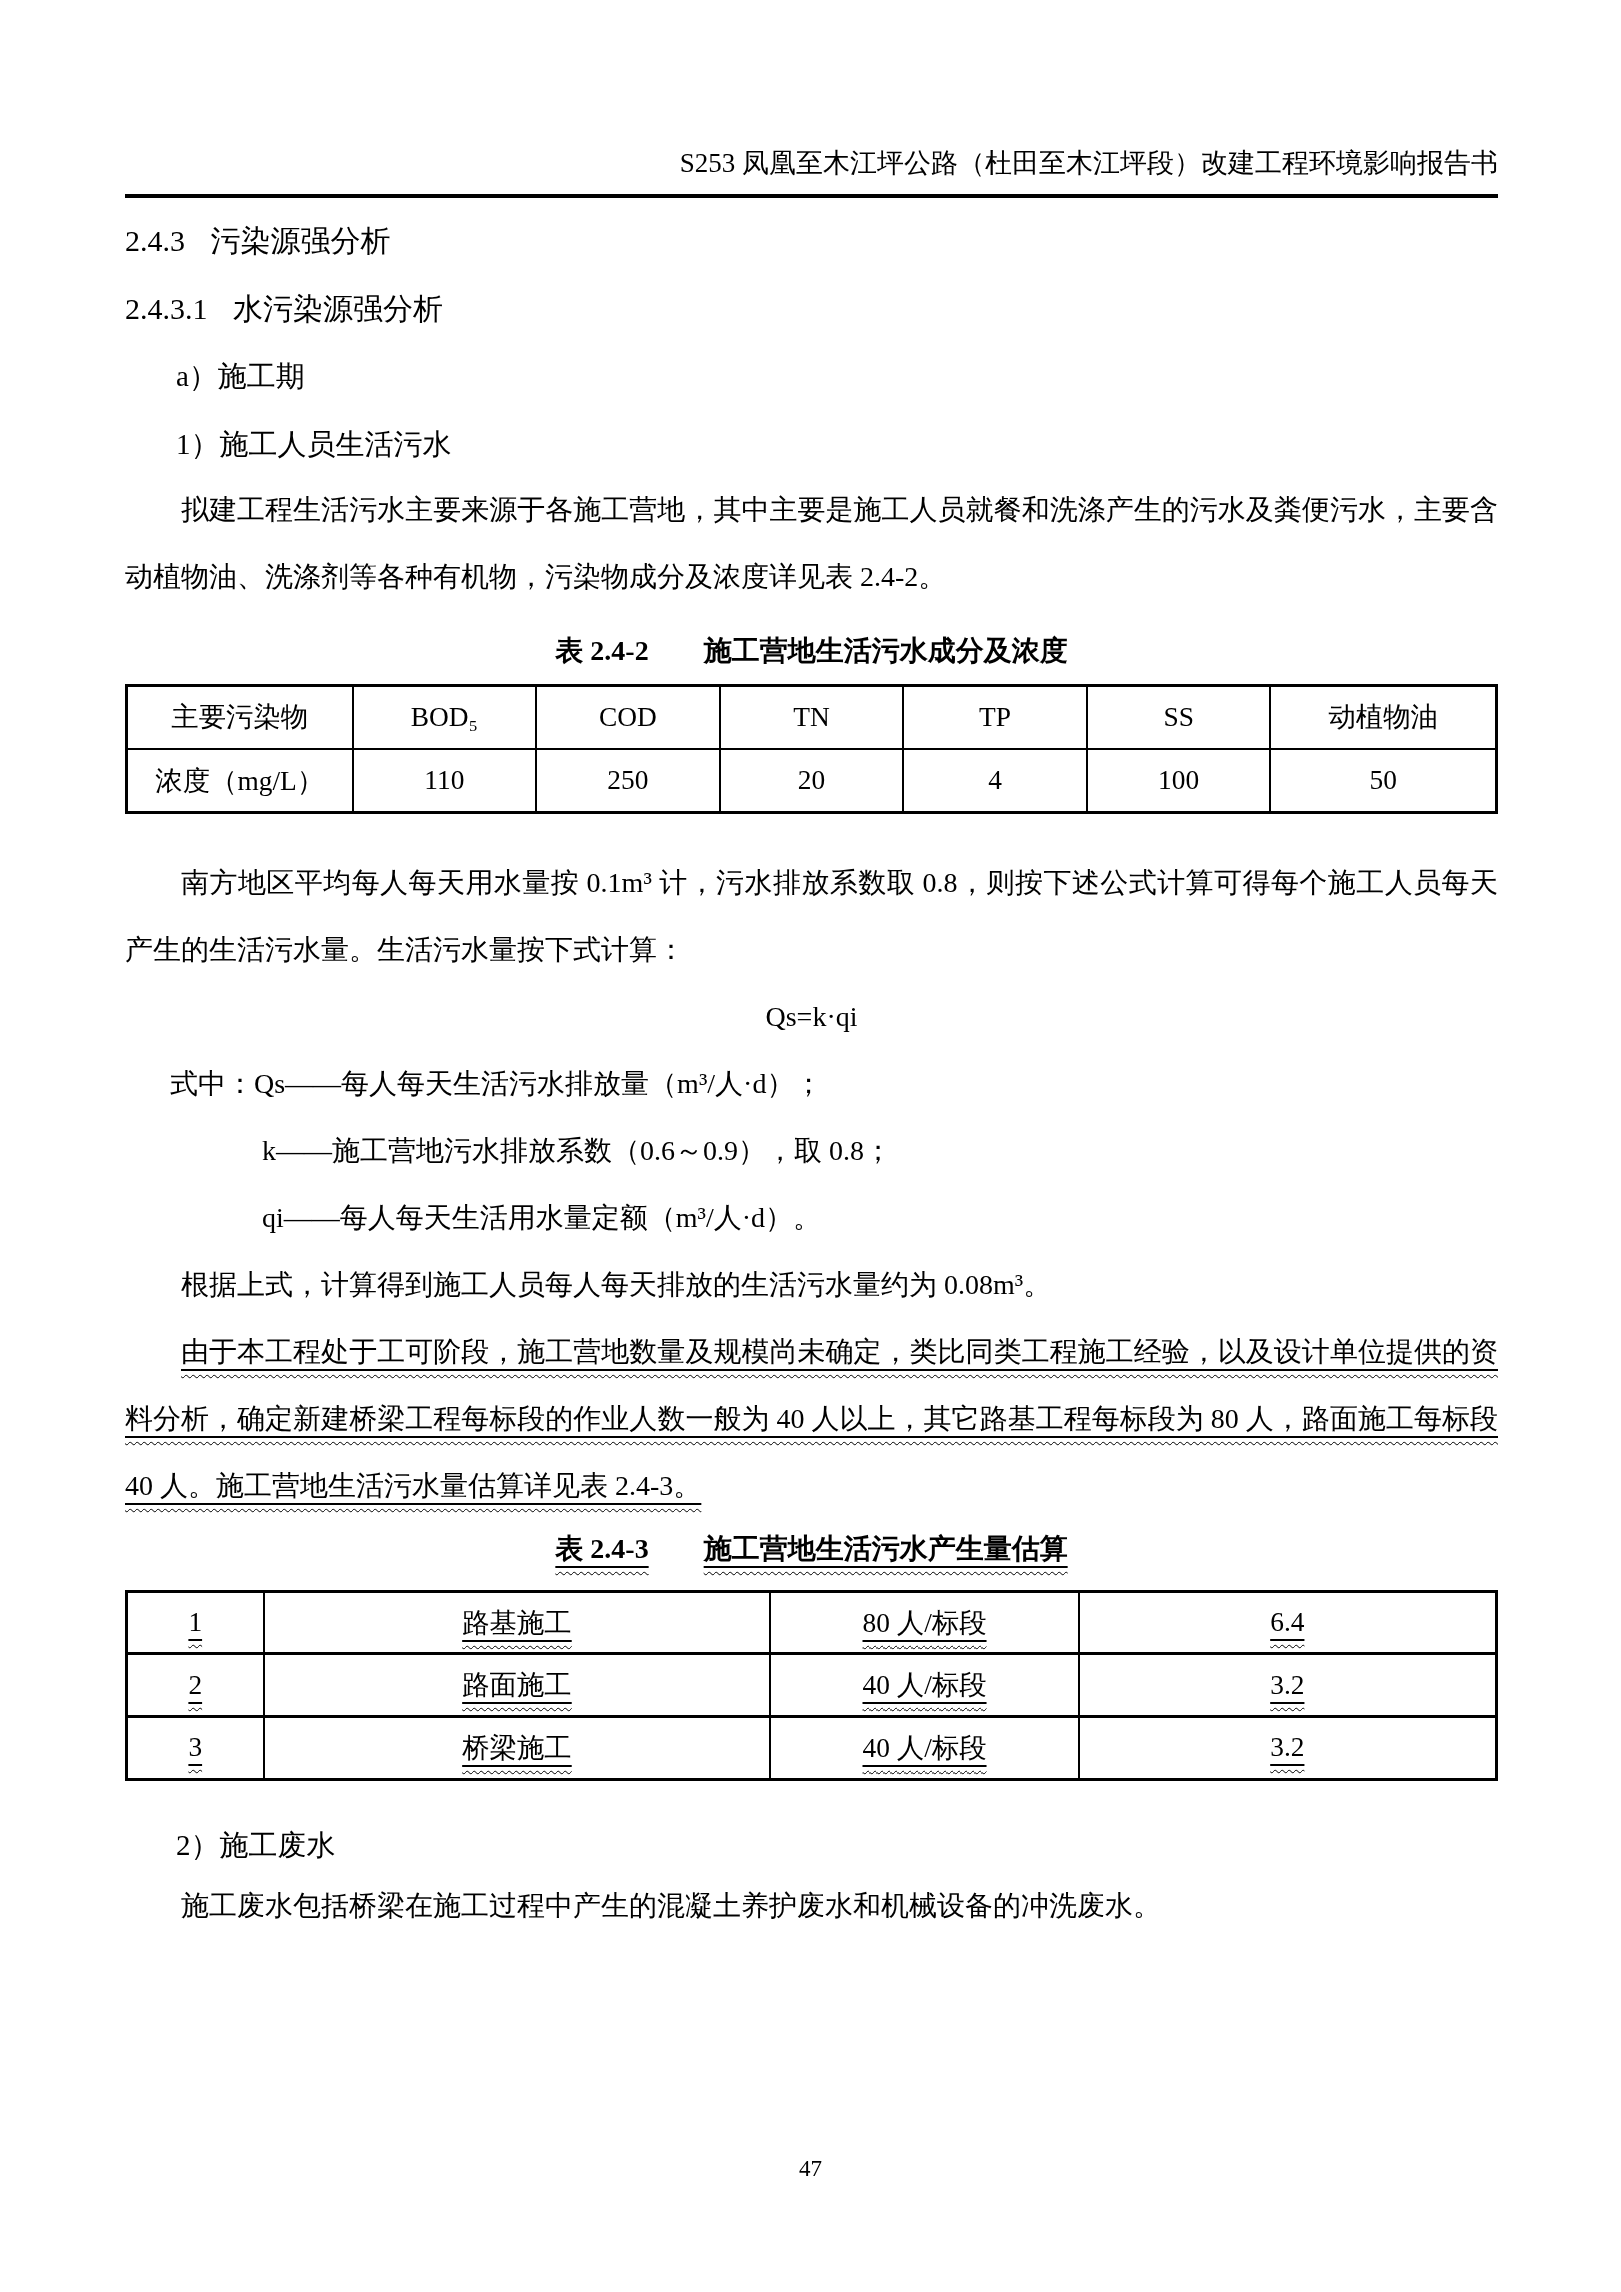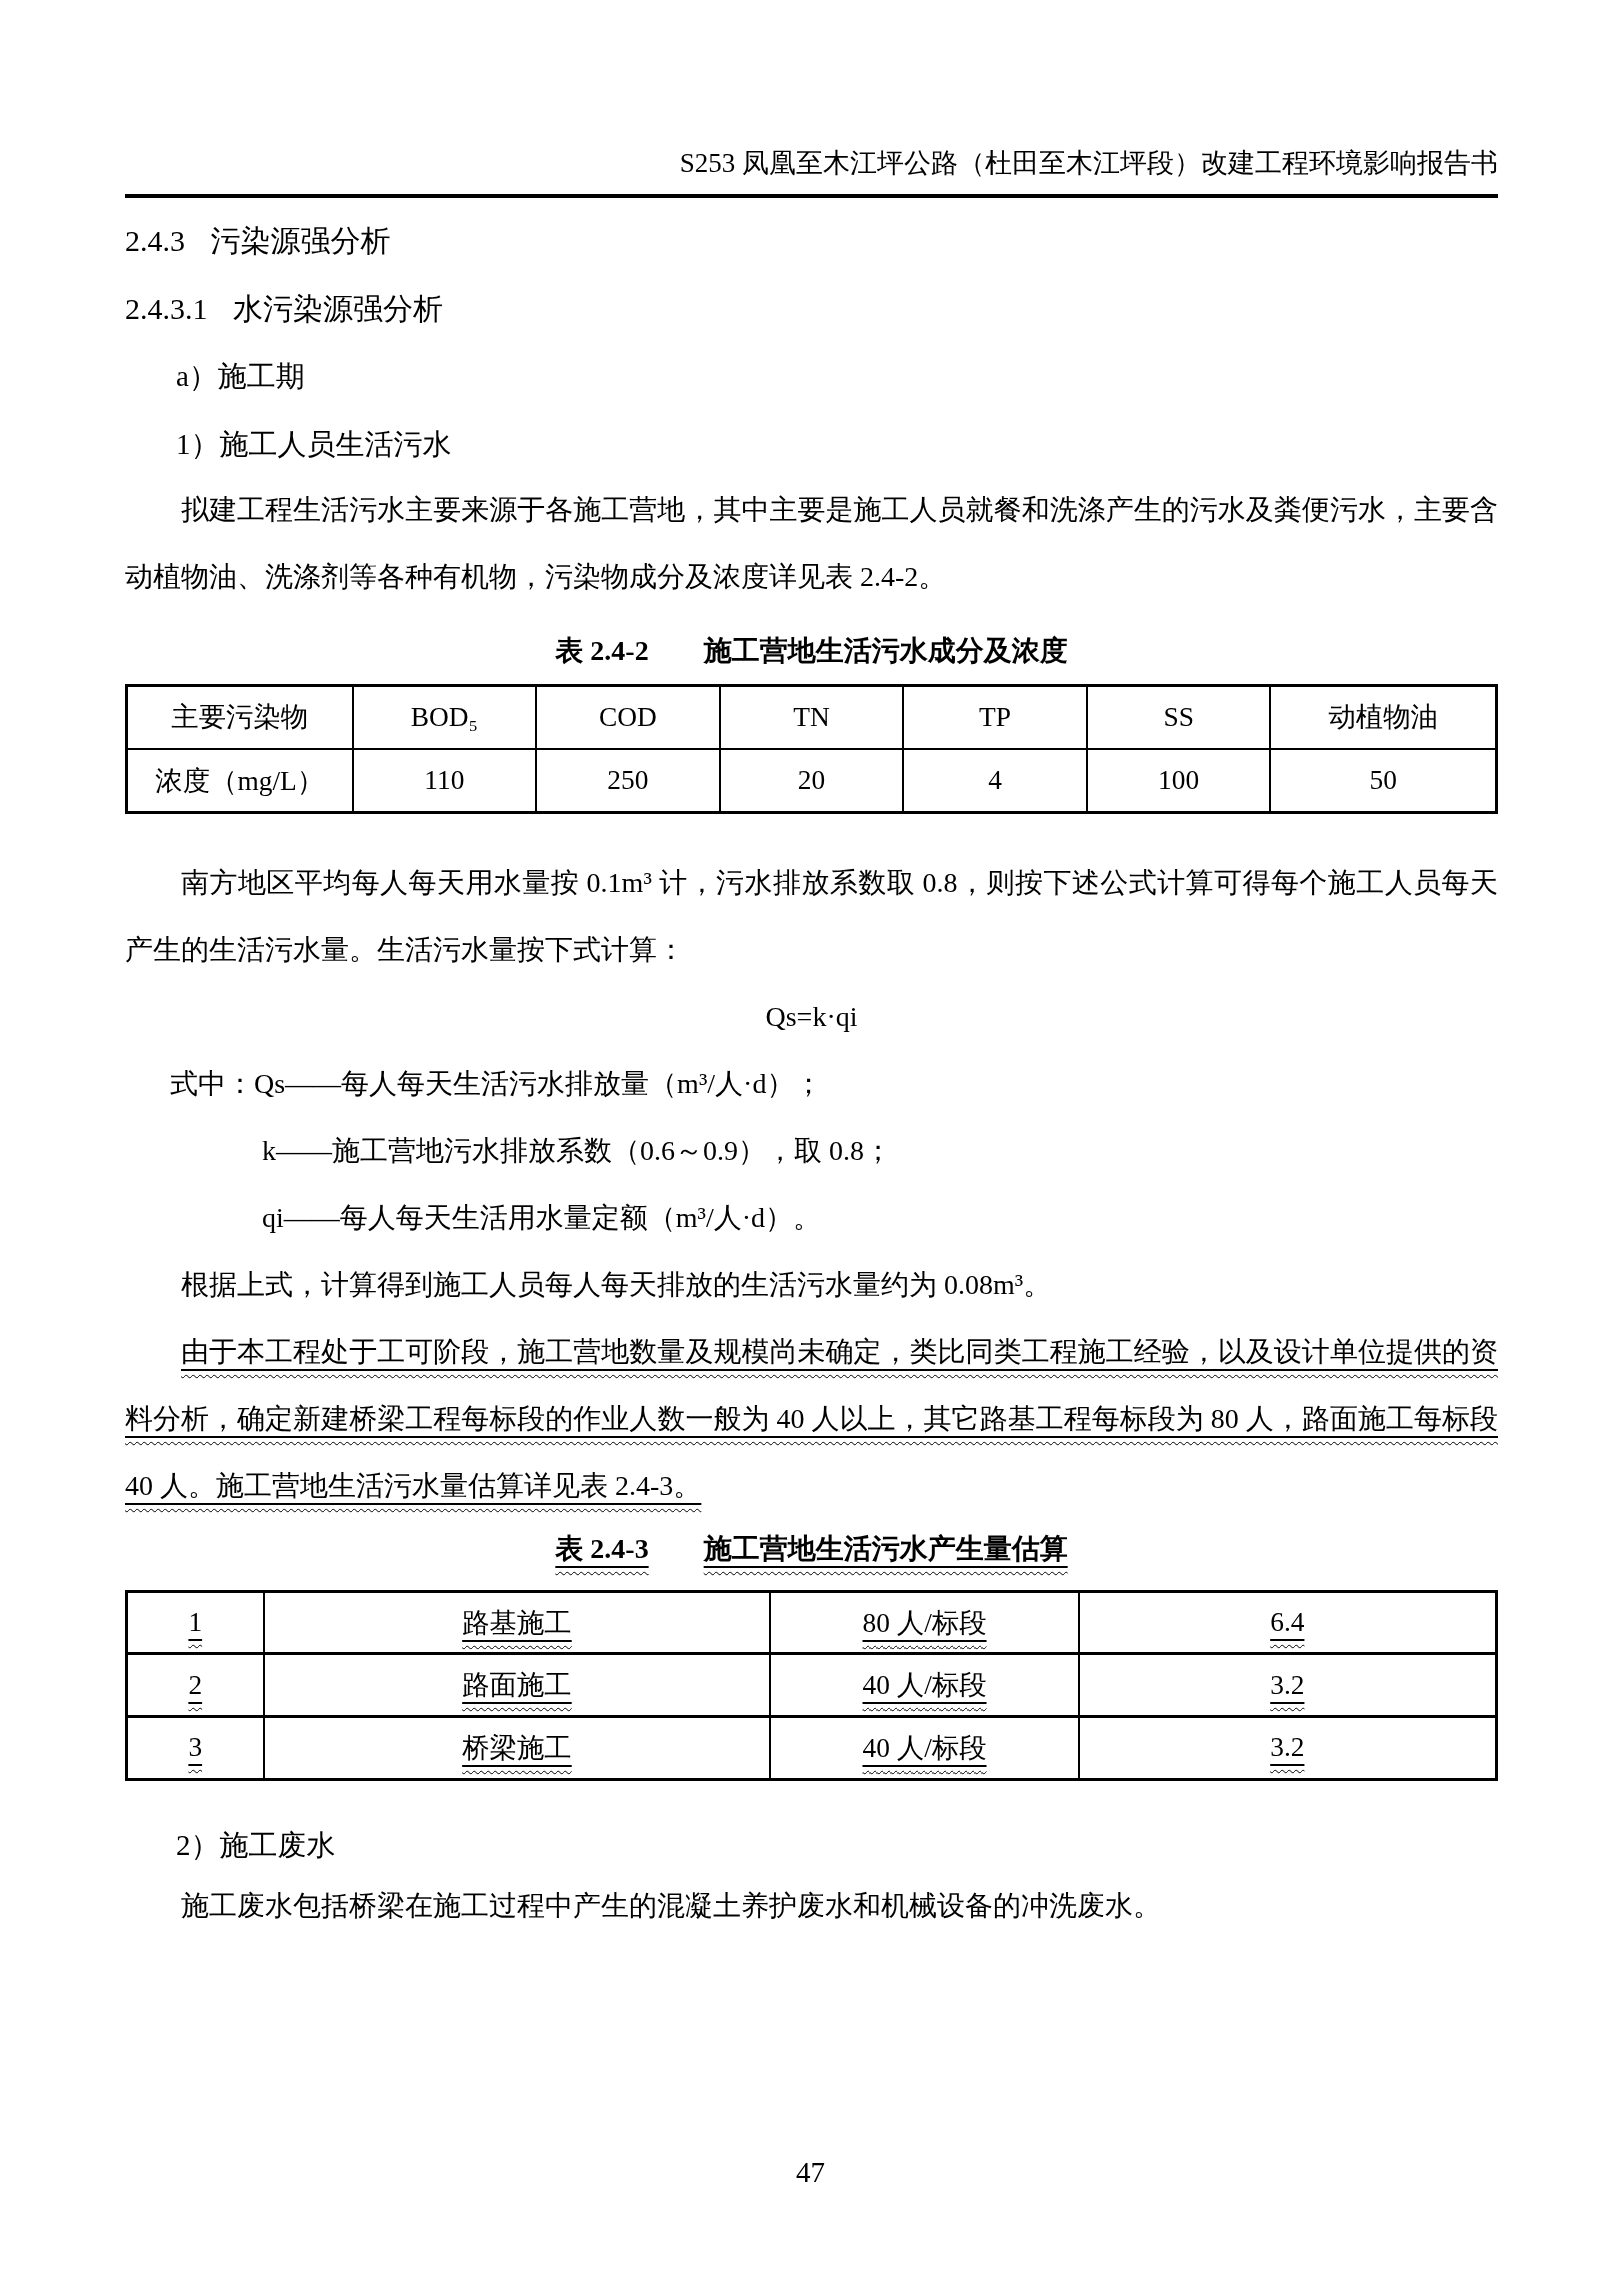--- a/index.html
+++ b/index.html
@@ -43,21 +43,21 @@
   .tbl2 td { border-left:2px solid #000; border-right:2px solid #000;
              border-top:3.9px solid #000; border-bottom:3.9px solid #000;
              text-align:center; padding:11.8px 3.9px; }
 
   
   .u  { text-decoration-line:underline; text-decoration-thickness:2px; text-underline-offset:7.8px; }
   .uw { text-decoration-line:underline; text-decoration-style:wavy;
         text-decoration-thickness:1px; text-underline-offset:12.7px; }
 
   .page-number { position:absolute; top:2156px; left:0; width:100%;
-                 text-align:center; font-size:29px; }
+                 text-align:center; font-size:23px; }
 </style>
 </head>
 <body>
 
 <div class="page">
 
   <div class="doc-header">S253 凤凰至木江坪公路（杜田至木江坪段）改建工程环境影响报告书</div>
   <div class="header-rule"></div>
 
   <div class="h1">

